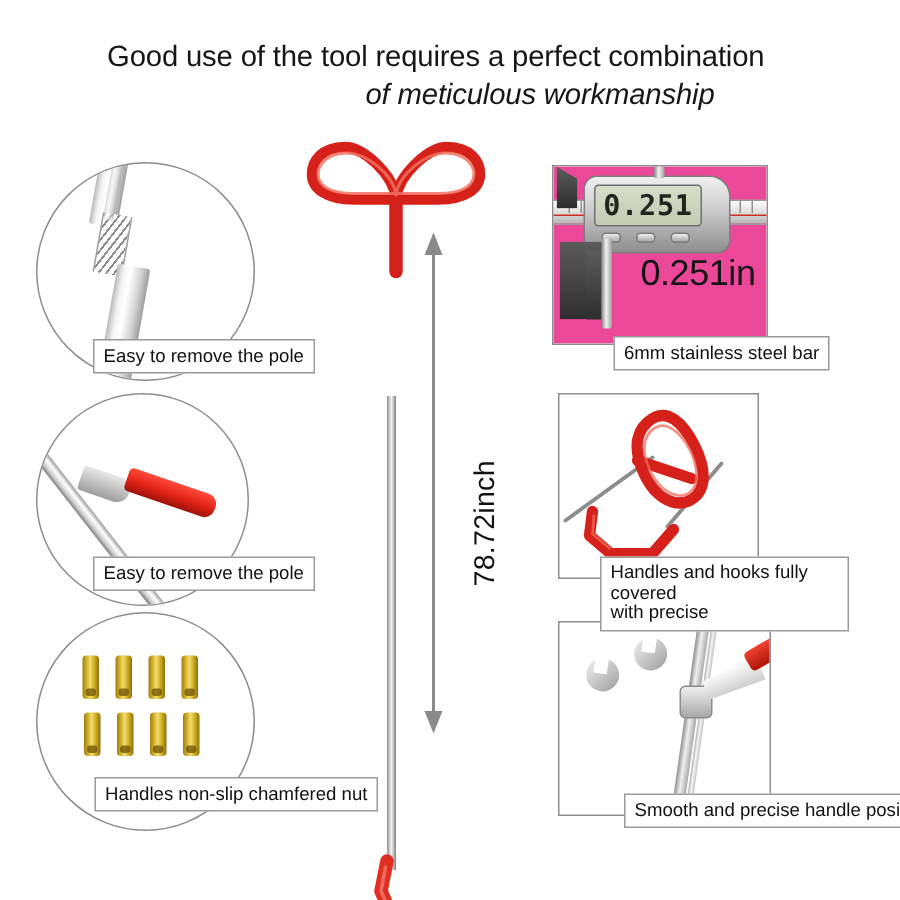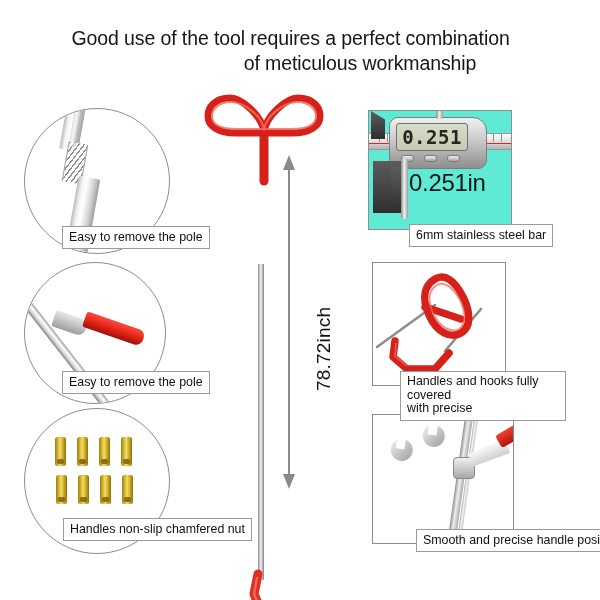--- a/index.html
+++ b/index.html
@@ -23,21 +23,21 @@
     left: 0;
     top: 26px;
     width: 600px;
     text-align: center;
     font-size: 19.5px;
     line-height: 25px;
     letter-spacing: -0.1px;
     color: #161616;
   }
   .headline .l1 { display: block; padding-right: 19px; }
-  .headline .l2 { display: block; padding-left: 120px; }
+  .headline .l2 { display: block; padding-left: 120px; font-style: italic; }
 
   
   .cap {
     position: absolute;
     background: #ffffff;
     border: 1px solid #9a9a9a;
     color: #111;
     font-size: 12.4px;
     line-height: 14px;
     padding: 3px 6px 4px 6px;
@@ -338,21 +338,21 @@
   <div style="position:absolute; left:0; top:0; width:600px; height:600px; pointer-events:none;">
     <div class="arrow-head up" style="left:282.5px; top:155px;"></div>
     <div class="arrow-line" style="left:288.2px; top:168px; height:308px;"></div>
     <div class="arrow-head down" style="left:282.5px; top:474px;"></div>
   </div>
   <div class="measure-label" style="left:313px; top:391px;">
     <span>78.72inch</span>
   </div>
 
   <div class="rect-panel" style="left:368px; top:110px; width:142px; height:118px;">
-    <div class="panel-inner" style="background:#5eead4;">
+    <div class="panel-inner" style="background:#ec4899;">
 
       <div class="cal-rail" style="left:-4px; top:22px; width:152px; height:15px;">
         <div class="tick" style="left:14px;"></div>
         <div class="tick" style="left:22px;"></div>
         <div class="tick" style="left:30px;"></div>
         <div class="tick" style="left:112px;"></div>
         <div class="tick" style="left:120px;"></div>
         <div class="tick" style="left:128px;"></div>
         <div class="tick" style="left:136px;"></div>
       </div>
@@ -367,21 +367,21 @@
       <div class="cal-btn" style="left:55px; top:44px;"></div>
       <div class="cal-btn" style="left:78px; top:44px;"></div>
       <div class="cal-bar" style="left:67px; top:-2px; height:10px;"></div>
 
       <div class="cal-jaw" style="left:2px; top:0px; width:14px; height:28px; clip-path:polygon(0 0,100% 30%,100% 100%,0 100%);"></div>
       <div class="cal-jaw" style="left:4px; top:50px; width:30px; height:52px; clip-path:polygon(0 0,100% 0,60% 100%,0 100%);"></div>
       <div class="cal-jaw" style="left:22px; top:56px; width:10px; height:46px;"></div>
 
       <div class="cal-bar" style="left:32px; top:48px; height:60px;"></div>
 
-      <div class="cal-value" style="left:40px; top:58px;">
+      <div class="cal-value" style="left:58px; top:58px;">
         <span>0.251in</span>
       </div>
     </div>
   </div>
   <div class="cap" style="left:409px; top:224px;">
     <span>6mm stainless steel bar</span>
   </div>
 
   <div class="rect-panel" style="left:372px; top:262px; width:132px; height:122px;">
     <div class="panel-inner">

